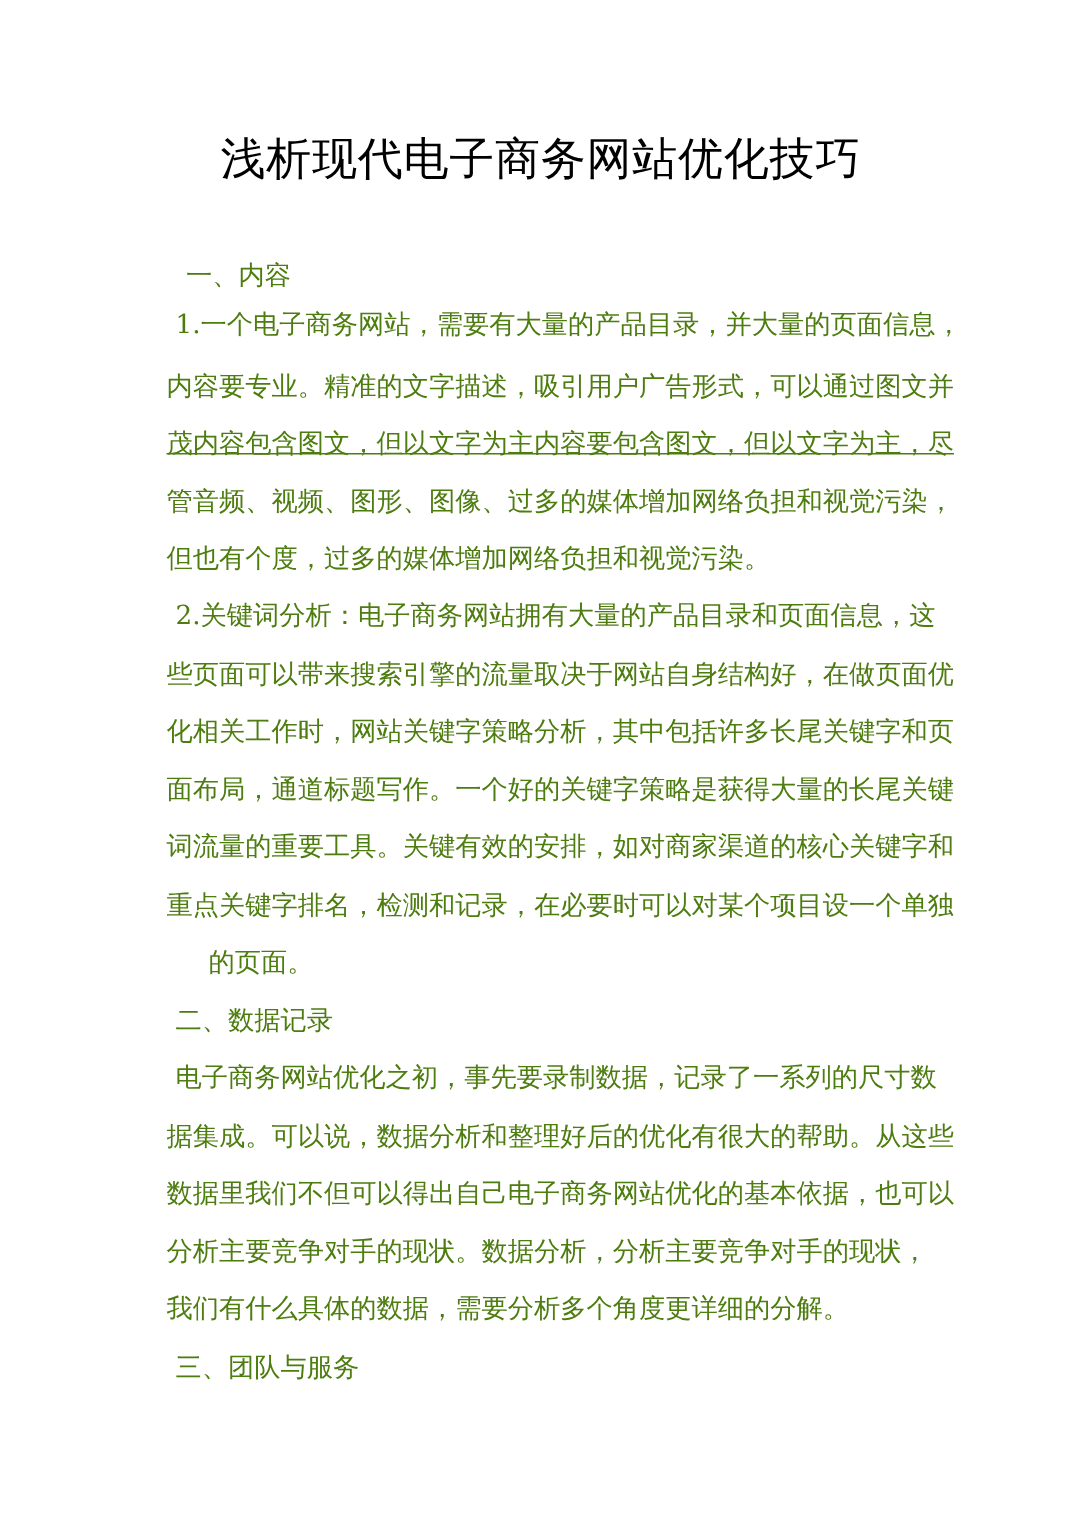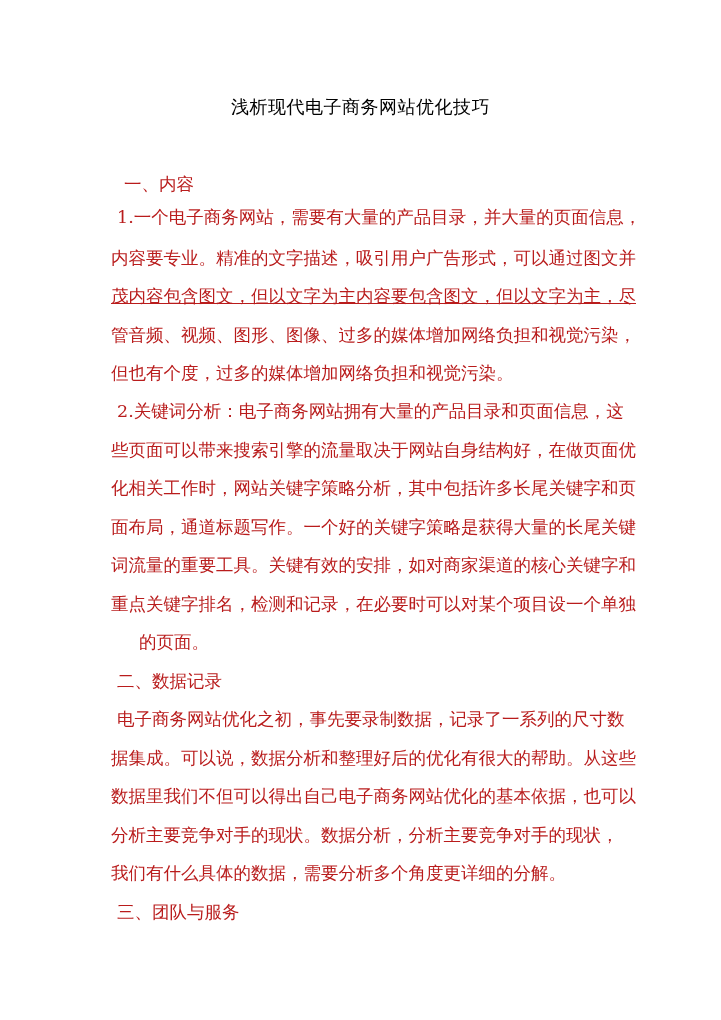--- a/index.html
+++ b/index.html
@@ -1,22 +1,22 @@
 <!DOCTYPE html>
 <html><head>
   <meta charset="utf-8">
   <style>
     html, body { margin: 0; padding: 0; background: #ffffff; }
     body { width: 721px; height: 1020px; position: relative; overflow: hidden;
            font-family: "DejaVu Serif", "Liberation Serif", serif; color: #111111; }
     .page { position: absolute; left: 0; top: 0; width: 721px; height: 1020px; background: #ffffff; }
     .title { position: absolute; left: 0; width: 721px; top: 90px; text-align: center;
-             font-size: 18px; line-height: 34px; font-weight: normal; color: #000; letter-spacing: 0.5px; }
+             font-size: 30px; line-height: 34px; font-weight: normal; color: #000; letter-spacing: 0.5px; }
     .line { position: absolute; left: 111px; width: 520px; font-size: 17.5px; line-height: 24px;
-            white-space: nowrap; color: #b91c1c; }
+            white-space: nowrap; color: #4d7c0f; }
   </style>
 </head>
 <body>
 
 <div class="page">
   <h1 class="title" style="margin:0;">浅析现代电子商务网站优化技巧</h1>
 
   <div class="line" style="top:172px; left:124px;">一、内容</div>
 
   <div class="line" style="top:205px; left:117px;">1.一个电子商务网站，需要有大量的产品目录，并大量的页面信息，</div>

